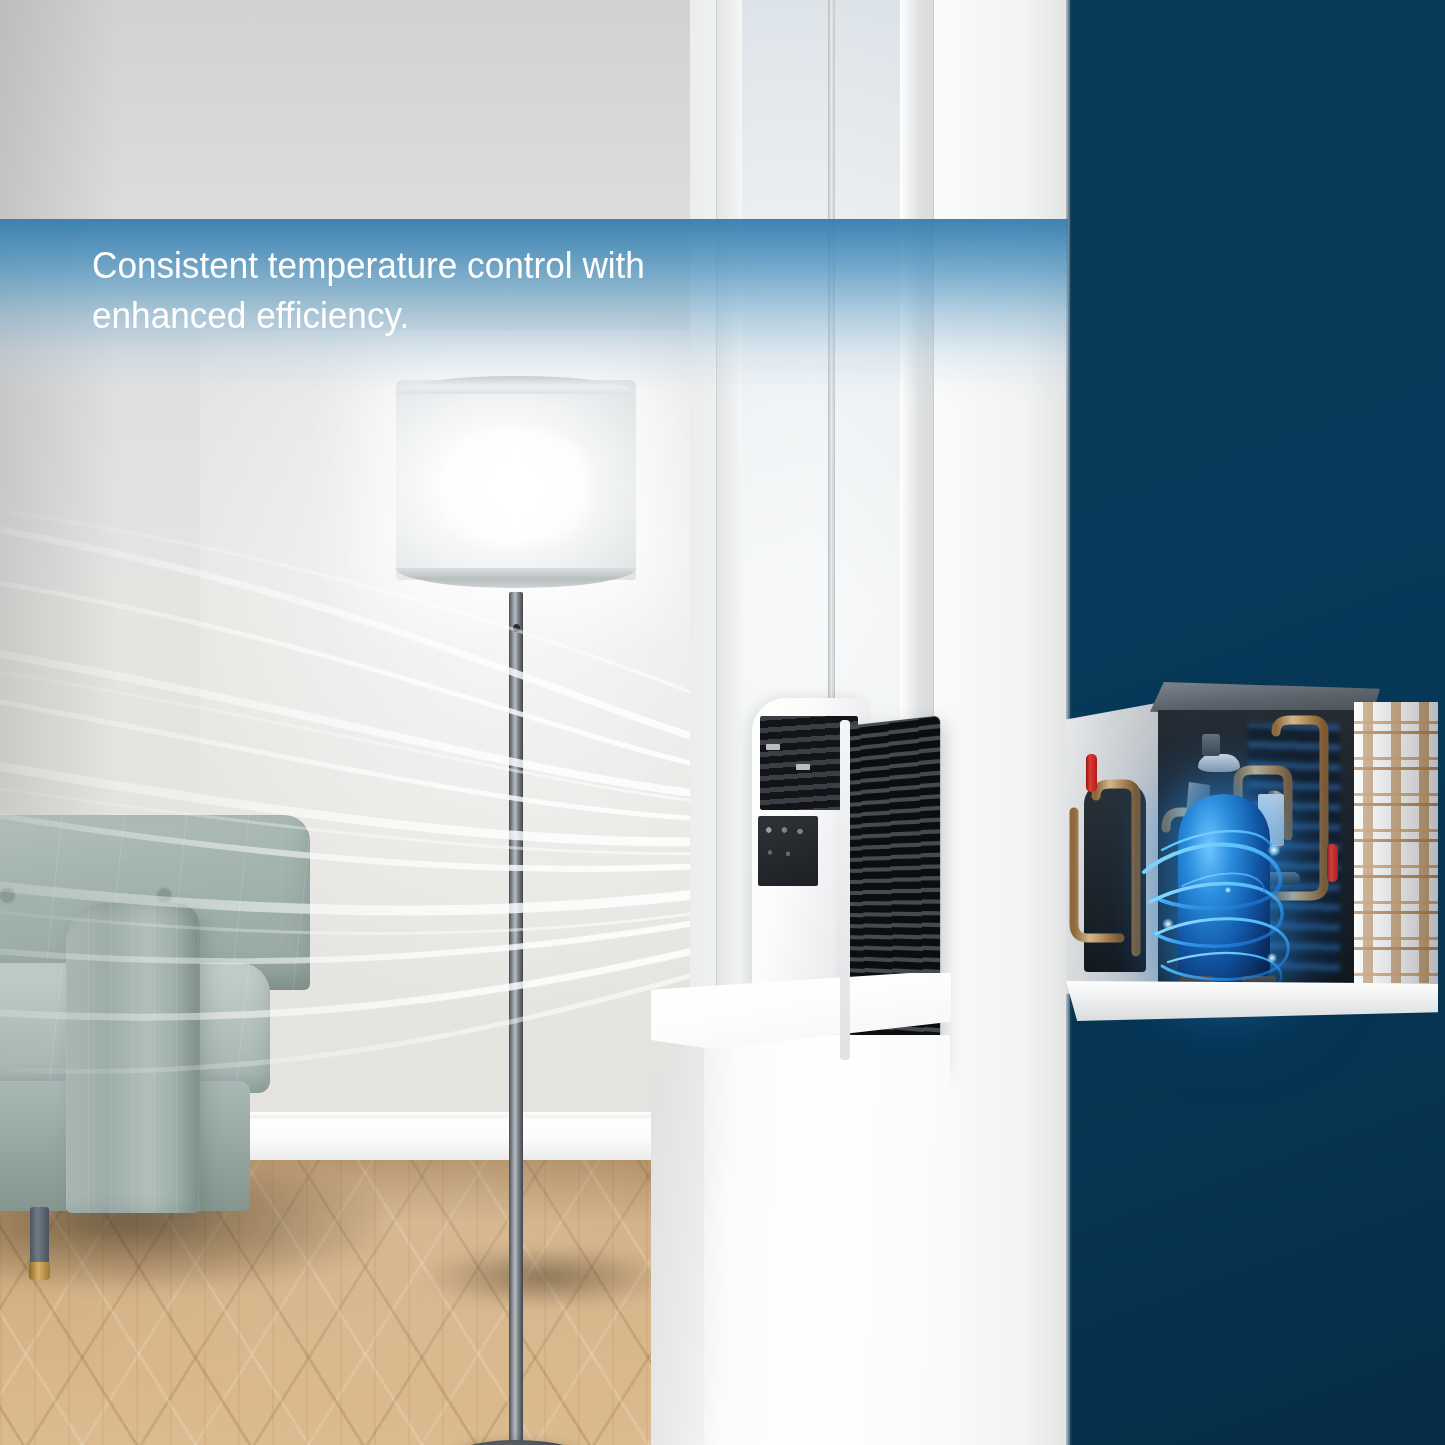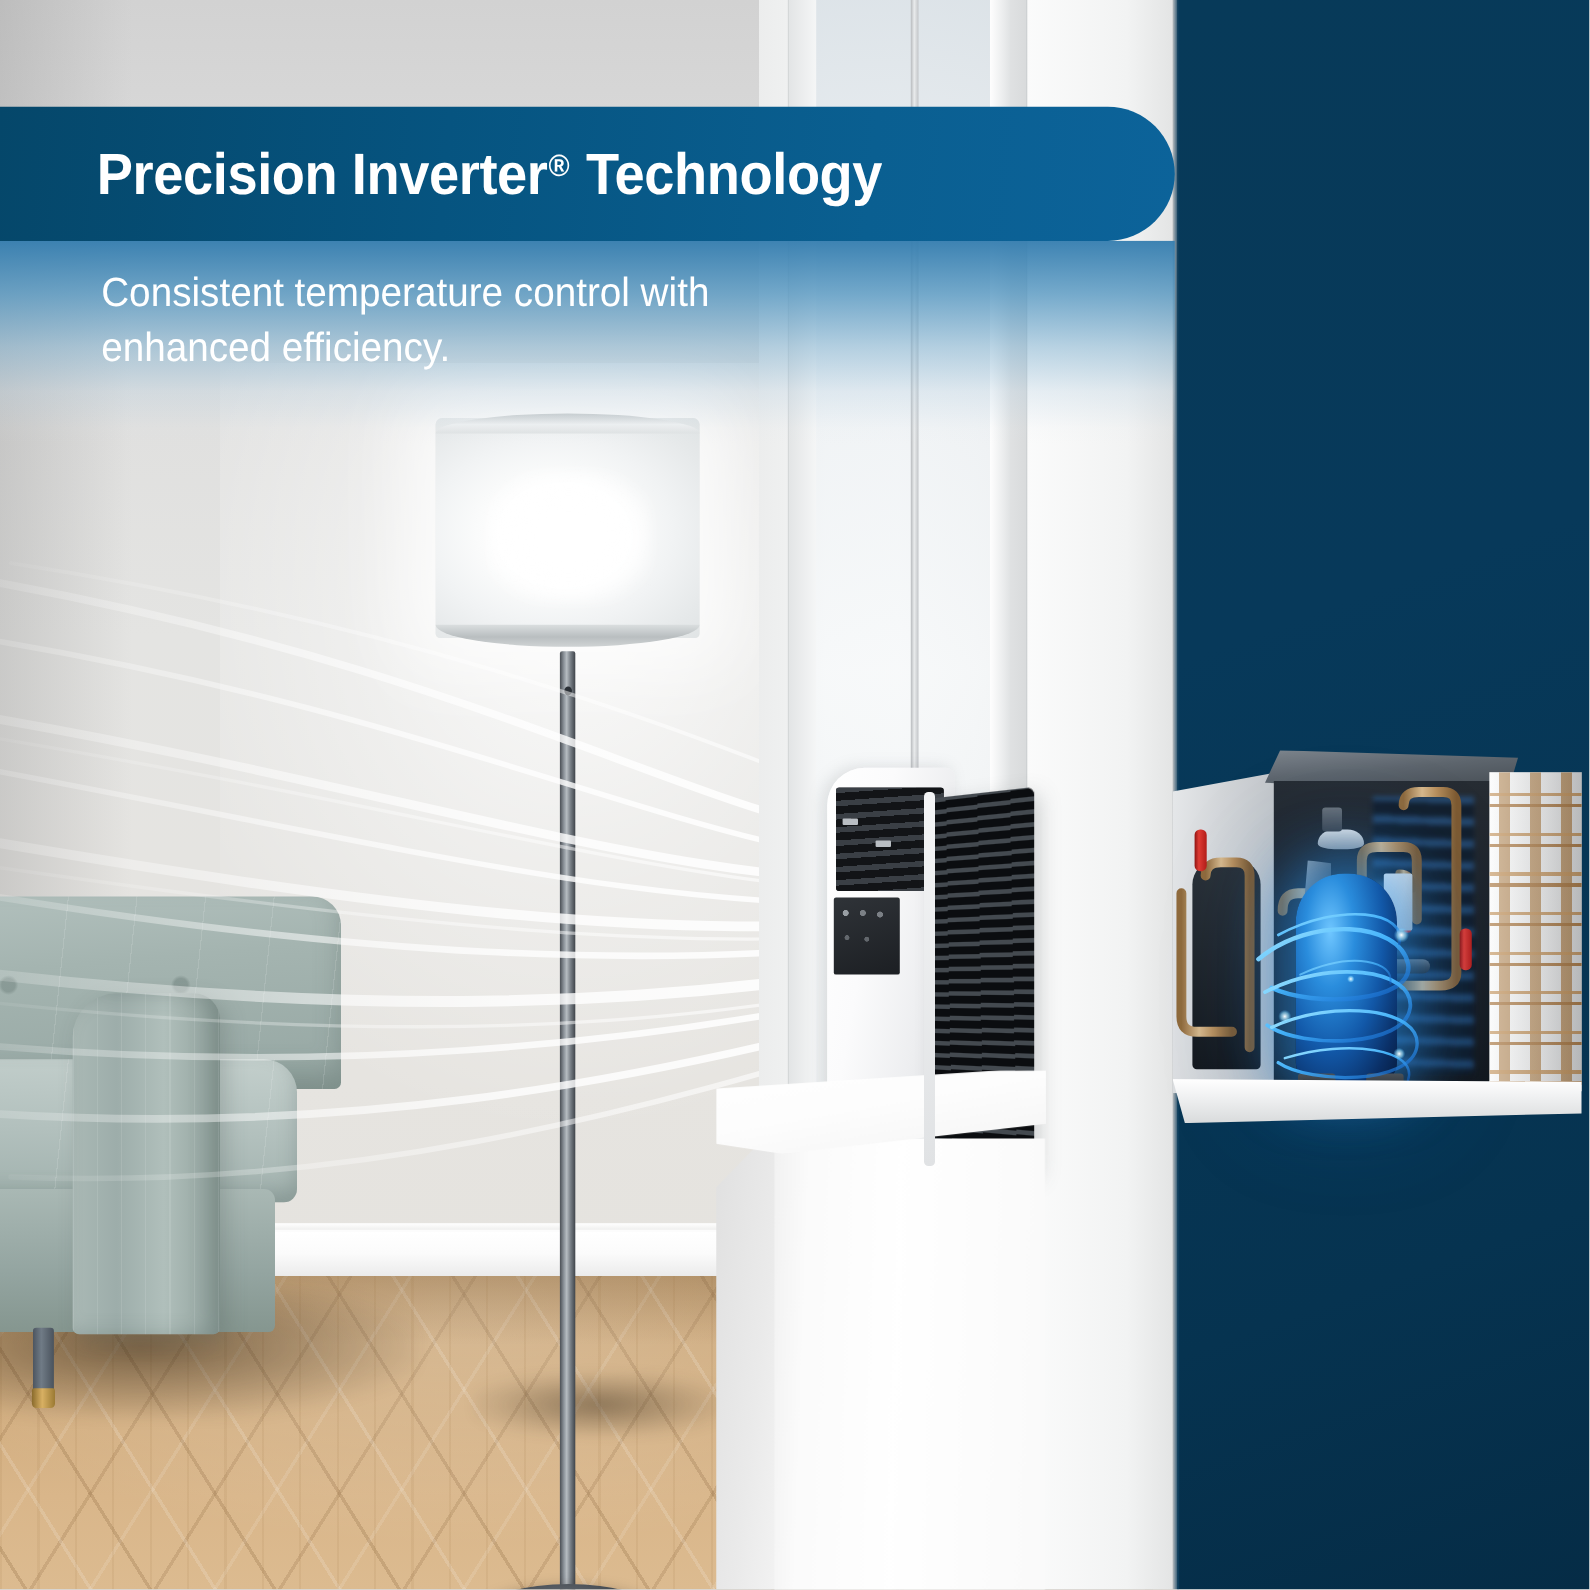--- a/index.html
+++ b/index.html
@@ -621,24 +621,19 @@
       <circle cx="106" cy="114" r="3.5" fill="url(#sp)"></circle>
     </svg>
 
     <div class="cond-coil"></div>
     <div class="cond-coil-shade"></div>
     <div class="cond-basetray"></div>
   </div>
 
   <div class="blue-fade"></div>
 
-  <div class="banner">
-    <div class="banner-title">
-      <span>Precision Inverter</span><span class="reg">®</span><span> Technology</span>
-    </div>
-  </div>
 
   <div class="sub">
     <div>Consistent temperature control with</div>
     <div>enhanced efficiency.</div>
   </div>
 
 </div>
 
 </body></html>

